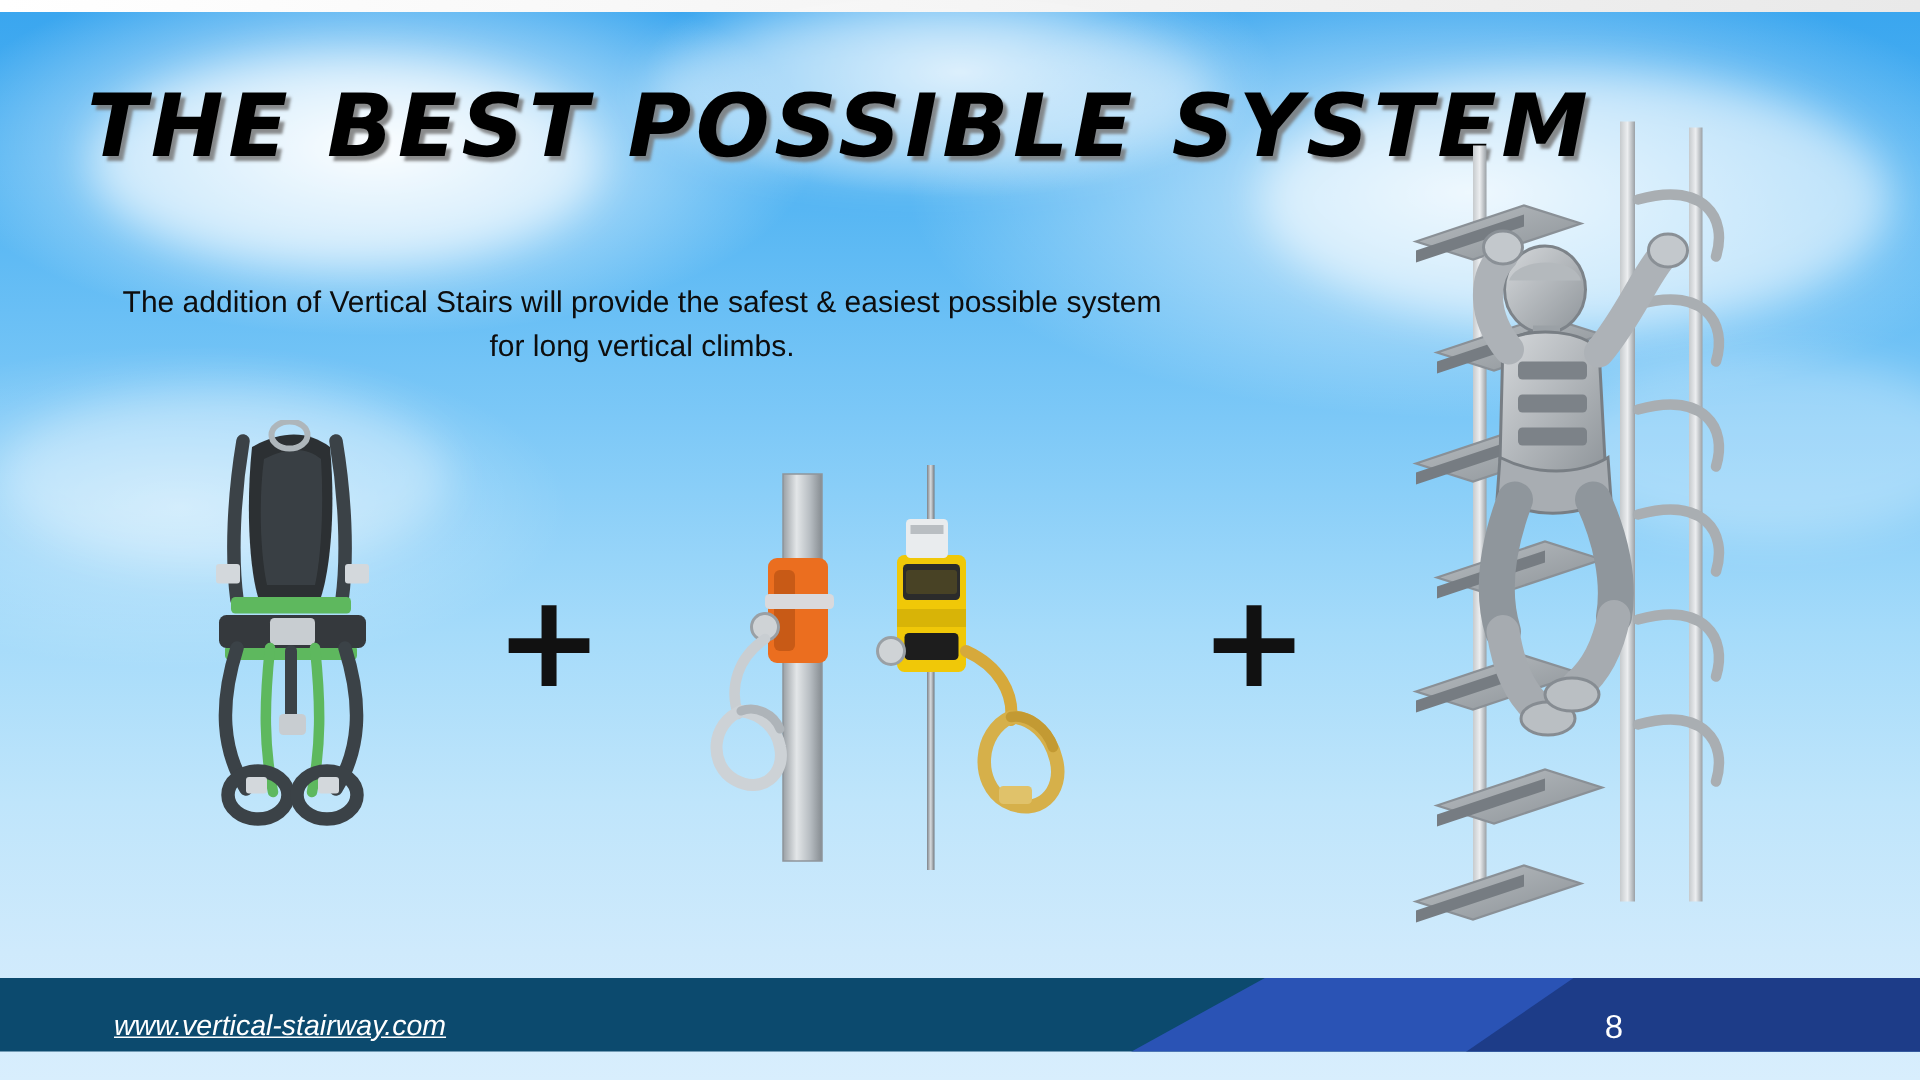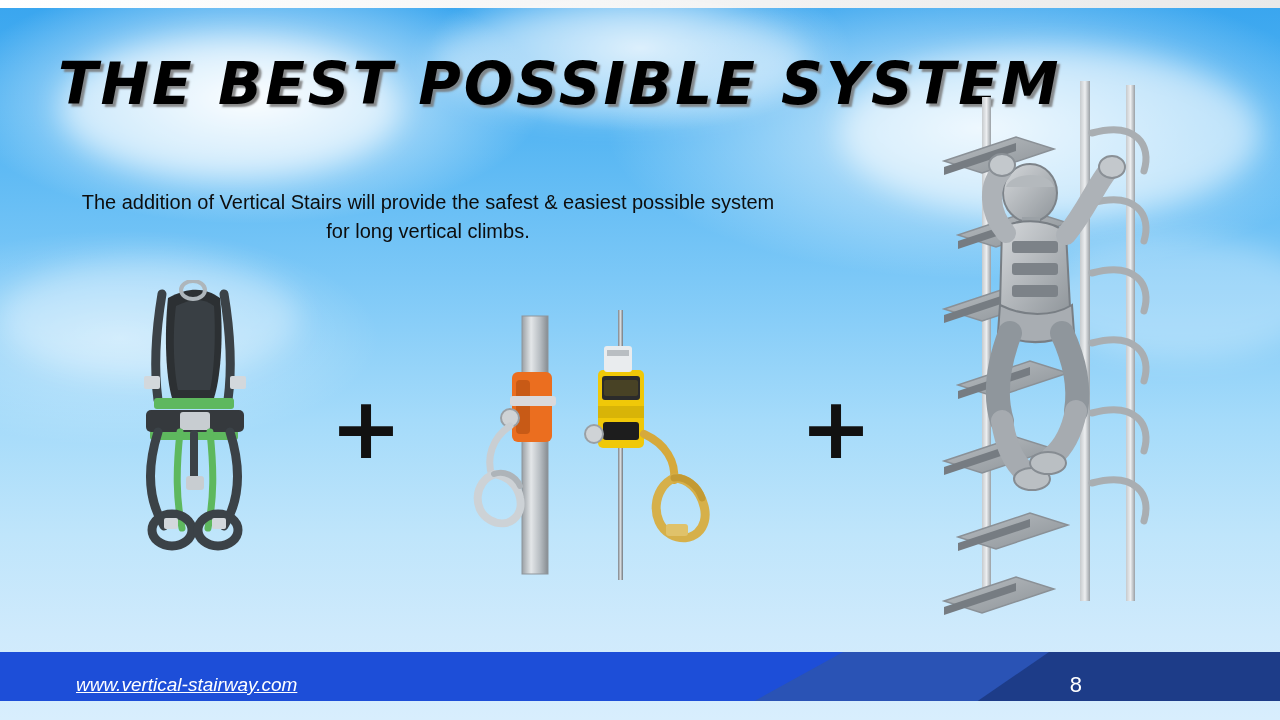--- a/index.html
+++ b/index.html
@@ -84,21 +84,21 @@
   .img-devices  { position: absolute; left: 470px; top: 310px; width: 280px; height: 270px; }
   .img-ladder   { position: absolute; left: 930px; top: 75px;  width: 330px; height: 545px; }
 
   
   .footer {
     position: absolute;
     left: 0;
     top: 652px;
     width: 1280px;
     height: 49px;
-    background: #1d4ed8;
+    background: #0c4a6e;
     overflow: hidden;
   }
   .footer-shape {
     position: absolute;
     right: 0; top: 0;
     width: 560px; height: 68px;
     background: #2a53b5;
     clip-path: polygon(22% 0, 100% 0, 100% 100%, 0 100%);
   }
   .footer-shape2 {

